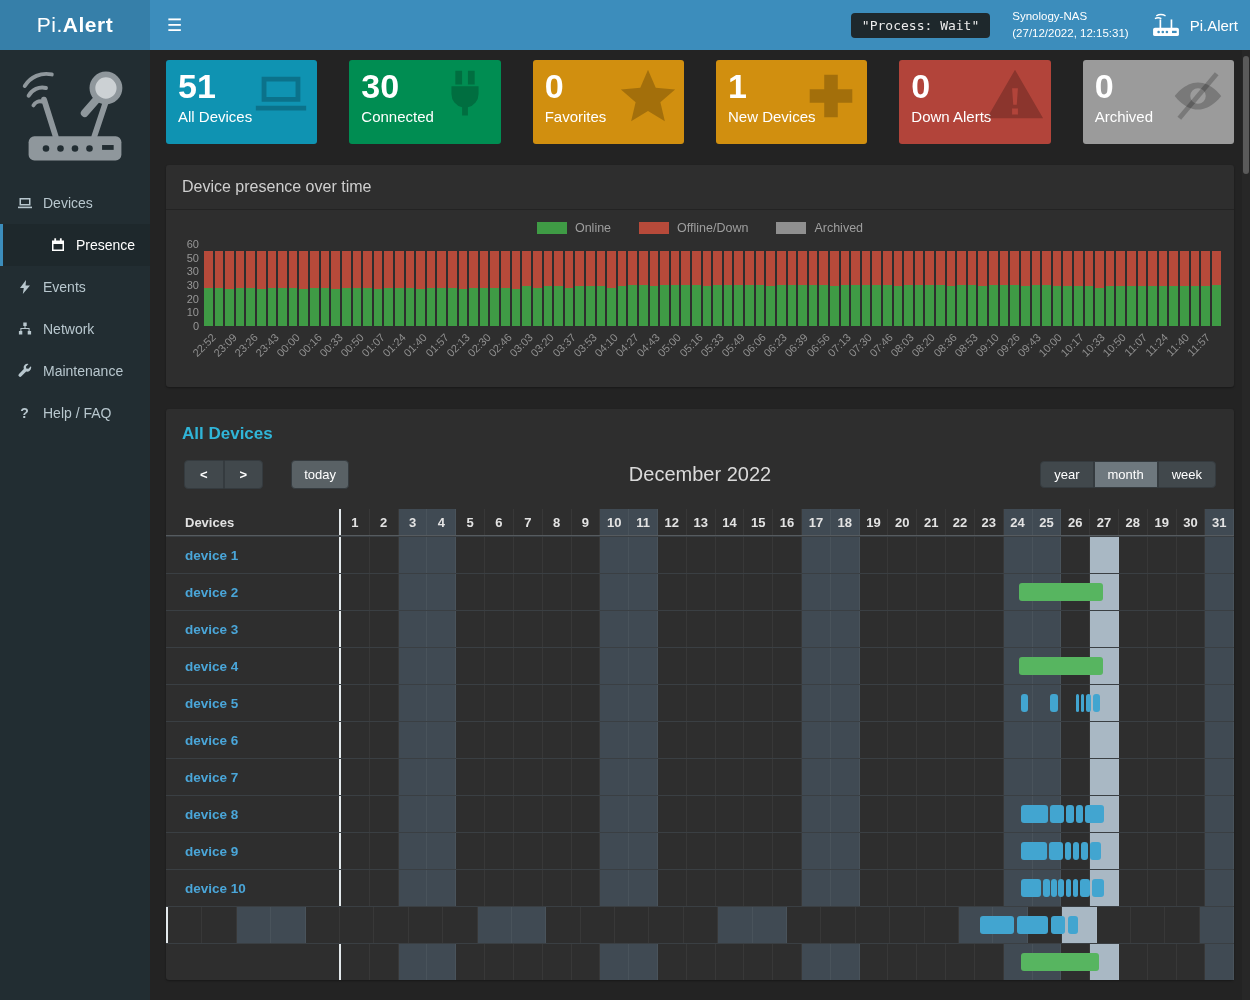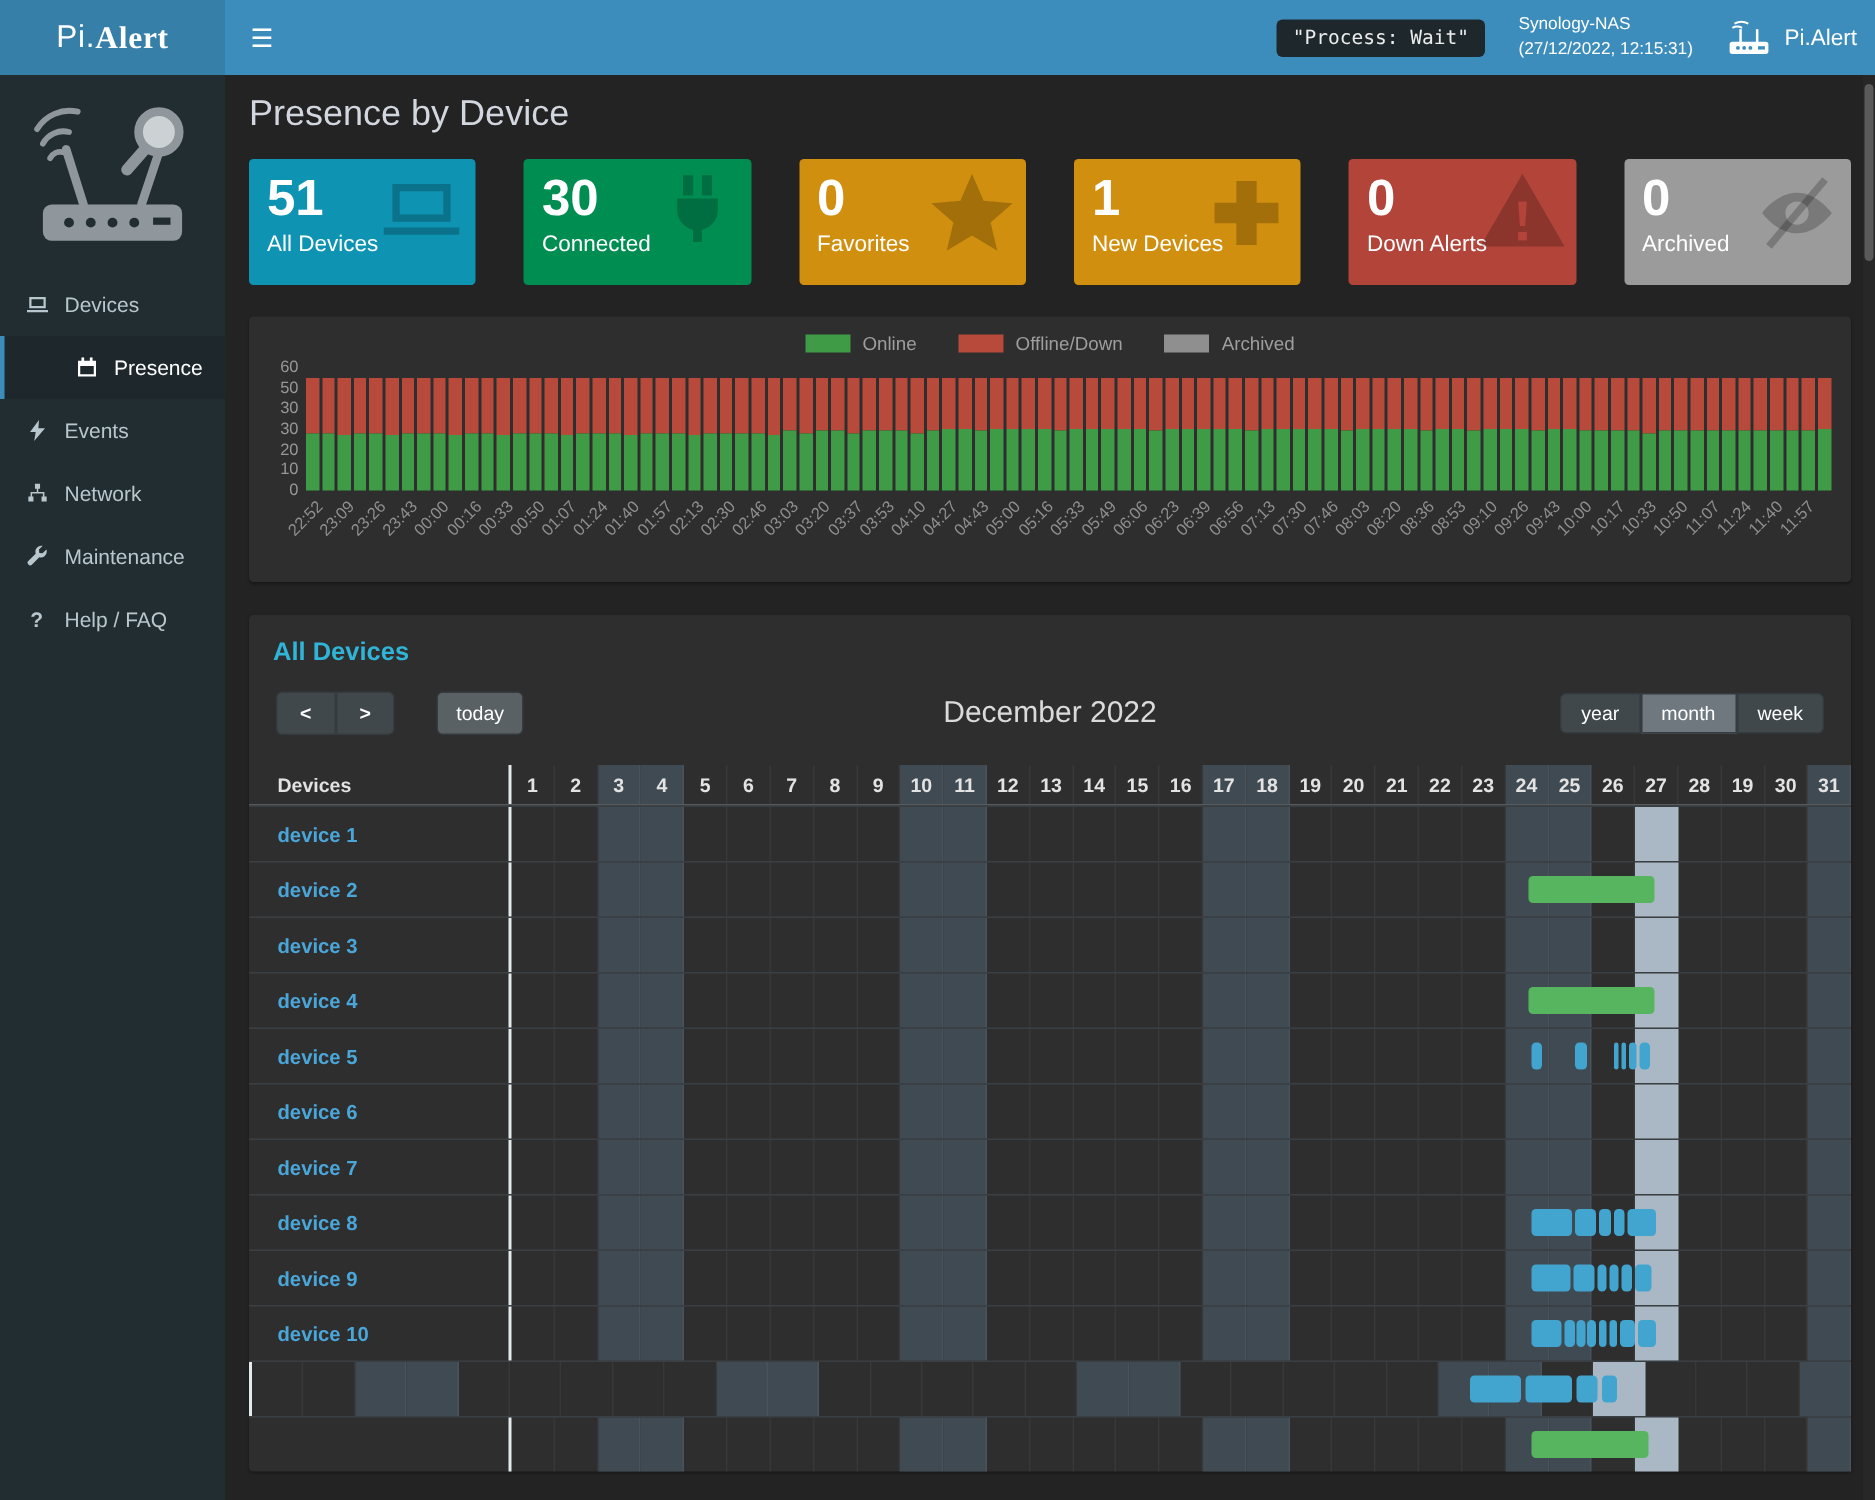--- a/index.html
+++ b/index.html
@@ -2,21 +2,21 @@
 <html><head>
 <meta charset="utf-8">
 <style>
   * { box-sizing: border-box; margin: 0; padding: 0; }
   html, body { width: 1250px; height: 1000px; overflow: hidden; }
   body { background:#232323; font-family:"Liberation Sans", "DejaVu Sans", sans-serif; }
 
   
   .topbar { position:fixed; top:0; left:0; right:0; height:50px; background:#3c8dbc; display:flex; z-index:20; }
   .brand { width:150px; background:#367fa9; color:#fff; font-size:21px; display:flex; align-items:center; justify-content:center; letter-spacing:.5px; }
-  .brand b { font-weight:700;font-family:Liberation Serif, serif; }
+  .brand b { font-weight:700; }
   .topbar-main { flex:1; display:flex; align-items:center; justify-content:space-between; }
   .hamburger { background:none; border:none; color:#fff; font-size:17px; padding:0 17px; height:50px; cursor:pointer; }
   .top-right { display:flex; align-items:center; gap:22px; padding-right:12px; }
   .process-badge { background:#1e282c; color:#ececec; font-family:"DejaVu Sans Mono", monospace; font-size:13px; padding:5px 11px; border-radius:4px; }
   .host-info { color:#fff; font-size:11.5px; line-height:1.5; }
   .top-brand { display:flex; align-items:center; gap:9px; color:#fff; font-size:15px; cursor:pointer; }
 
   
   .sidebar { position:fixed; top:50px; left:0; bottom:0; width:150px; background:#222d32; z-index:10; }
   .side-logo { padding:16px 0 14px; display:flex; justify-content:center; }
@@ -182,21 +182,20 @@
       <span>Maintenance</span>
     </div>
     <div class="nav-item">
       <span class="nav-icon q-icon">?</span>
       <span>Help / FAQ</span>
     </div>
   </nav>
 </aside>
 
 <main>
-  <h1 class="page-title">Presence by Device</h1>
 
   <div class="cards">
     <div class="card" style="background: rgb(15, 147, 178);">
       <div class="card-value">51</div>
       <div class="card-label">All Devices</div>
       <svg class="card-icon" viewBox="0 0 64 64">
           <path fill-rule="evenodd" d="M12 12h40v26H12zM17 17h30v16H17z"></path>
           <path d="M6 42h52v5H6z"></path>
         </svg>
     </div>
@@ -232,20 +231,21 @@
       <div class="card-value">0</div>
       <div class="card-label">Archived</div>
       <svg class="card-icon" viewBox="0 0 64 64">
           <path fill-rule="evenodd" d="M32 18C18 18 8 32 8 32s10 14 24 14 24-14 24-14S46 18 32 18zm0 6a8 8 0 1 1 0 16 8 8 0 0 1 0-16z"></path>
           <rect x="29.5" y="2" width="5" height="60" transform="rotate(40 32 32)"></rect>
         </svg>
     </div>
   </div>
 
   <section class="panel">
+    <div class="panel-header">Device presence over time</div>
     <div class="legend" id="legend">
         <span class="legend-item">
           <span class="legend-swatch" style="background: rgb(63, 155, 69);"></span>
           <span>Online</span>
         </span>
         <span class="legend-item">
           <span class="legend-swatch" style="background: rgb(183, 74, 58);"></span>
           <span>Offline/Down</span>
         </span>
         <span class="legend-item">

